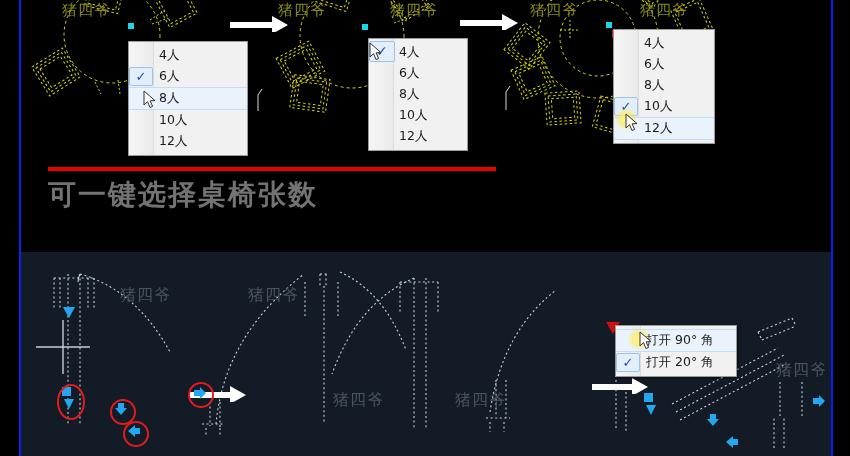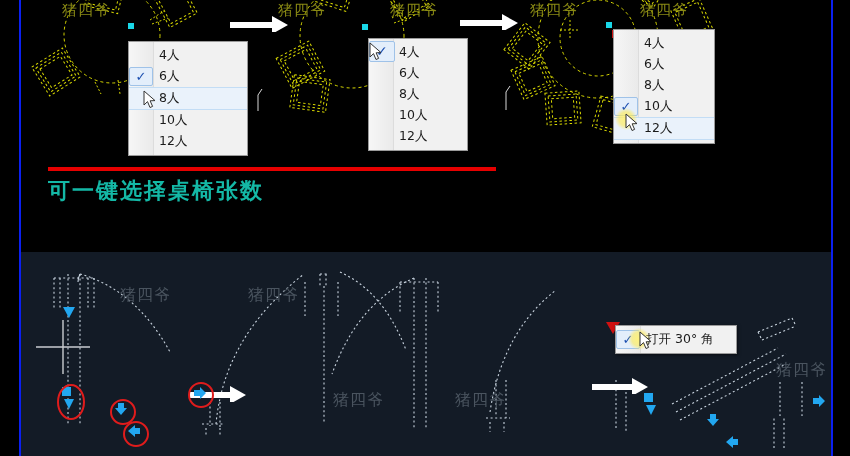--- a/index.html
+++ b/index.html
@@ -51,21 +51,21 @@
   .grip-red{position:absolute;width:6px;height:8px;background:#e01616;}
   .grip-red-tri{position:absolute;width:0;height:0;border-left:7px solid transparent;
         border-right:7px solid transparent;border-top:12px solid #cf1111;}
   .grip-yellow{position:absolute;width:11px;height:11px;
         background:linear-gradient(135deg,#ff9a00,#ffe680);}
   .grip-blue-sq{position:absolute;width:9px;height:9px;background:#22a7f0;}
   .circle-mark{position:absolute;border:2px solid #e01c1c;border-radius:50%;}
 
   
   #caption-rule{position:absolute;height:4px;background:#e60000;}
-  #caption-text{position:absolute;color:#14b8a6;font-size:22px;font-weight:bold;
+  #caption-text{position:absolute;color:#737373;font-size:28px;font-weight:bold;
         letter-spacing:2px;font-family:"DejaVu Sans","Liberation Sans",sans-serif;white-space:nowrap;}
 </style>
 </head>
 <body>
 
 <div id="stage">
 
   <div id="top-panel">
 
     <svg class="cad" viewBox="0 0 850 251">
@@ -338,23 +338,27 @@
 
   <div class="circle-mark" style="left:57px;top:384px;width:24px;height:32px"></div>
   <div class="circle-mark" style="left:110px;top:399px;width:22px;height:22px"></div>
   <div class="circle-mark" style="left:123px;top:421px;width:22px;height:22px"></div>
   <div class="circle-mark" style="left:188px;top:382px;width:22px;height:22px"></div>
 
   <div class="grip-red-tri" style="left:606px;top:322px"></div>
 
   <div class="menu" style="left:615px;top:325px;width:120px">
     <div class="gutter"></div>
+    <div class="mi hover">
+      <span class="chk"></span>
+      <span class="lbl">打开 90° 角</span>
+    </div>
     <div class="mi">
       <span class="chk on">✓</span>
-      <span class="lbl">打开 30° 角</span>
+      <span class="lbl">打开 20° 角</span>
     </div>
   </div>
   <div class="glow" style="left:628px;top:328px"></div>
   <svg class="cursor" style="left:639px;top:331px" viewBox="0 0 14 19">
     <path d="M1 1 L1 15 L4.5 11.6 L7 17.5 L9.6 16.4 L7.1 10.8 L12 10.6 Z" fill="#fff" stroke="#333" stroke-width="1"></path>
   </svg>
 
   <div class="edge-line" id="left-edge"></div>
   <div class="edge-line" id="right-edge"></div>
 

